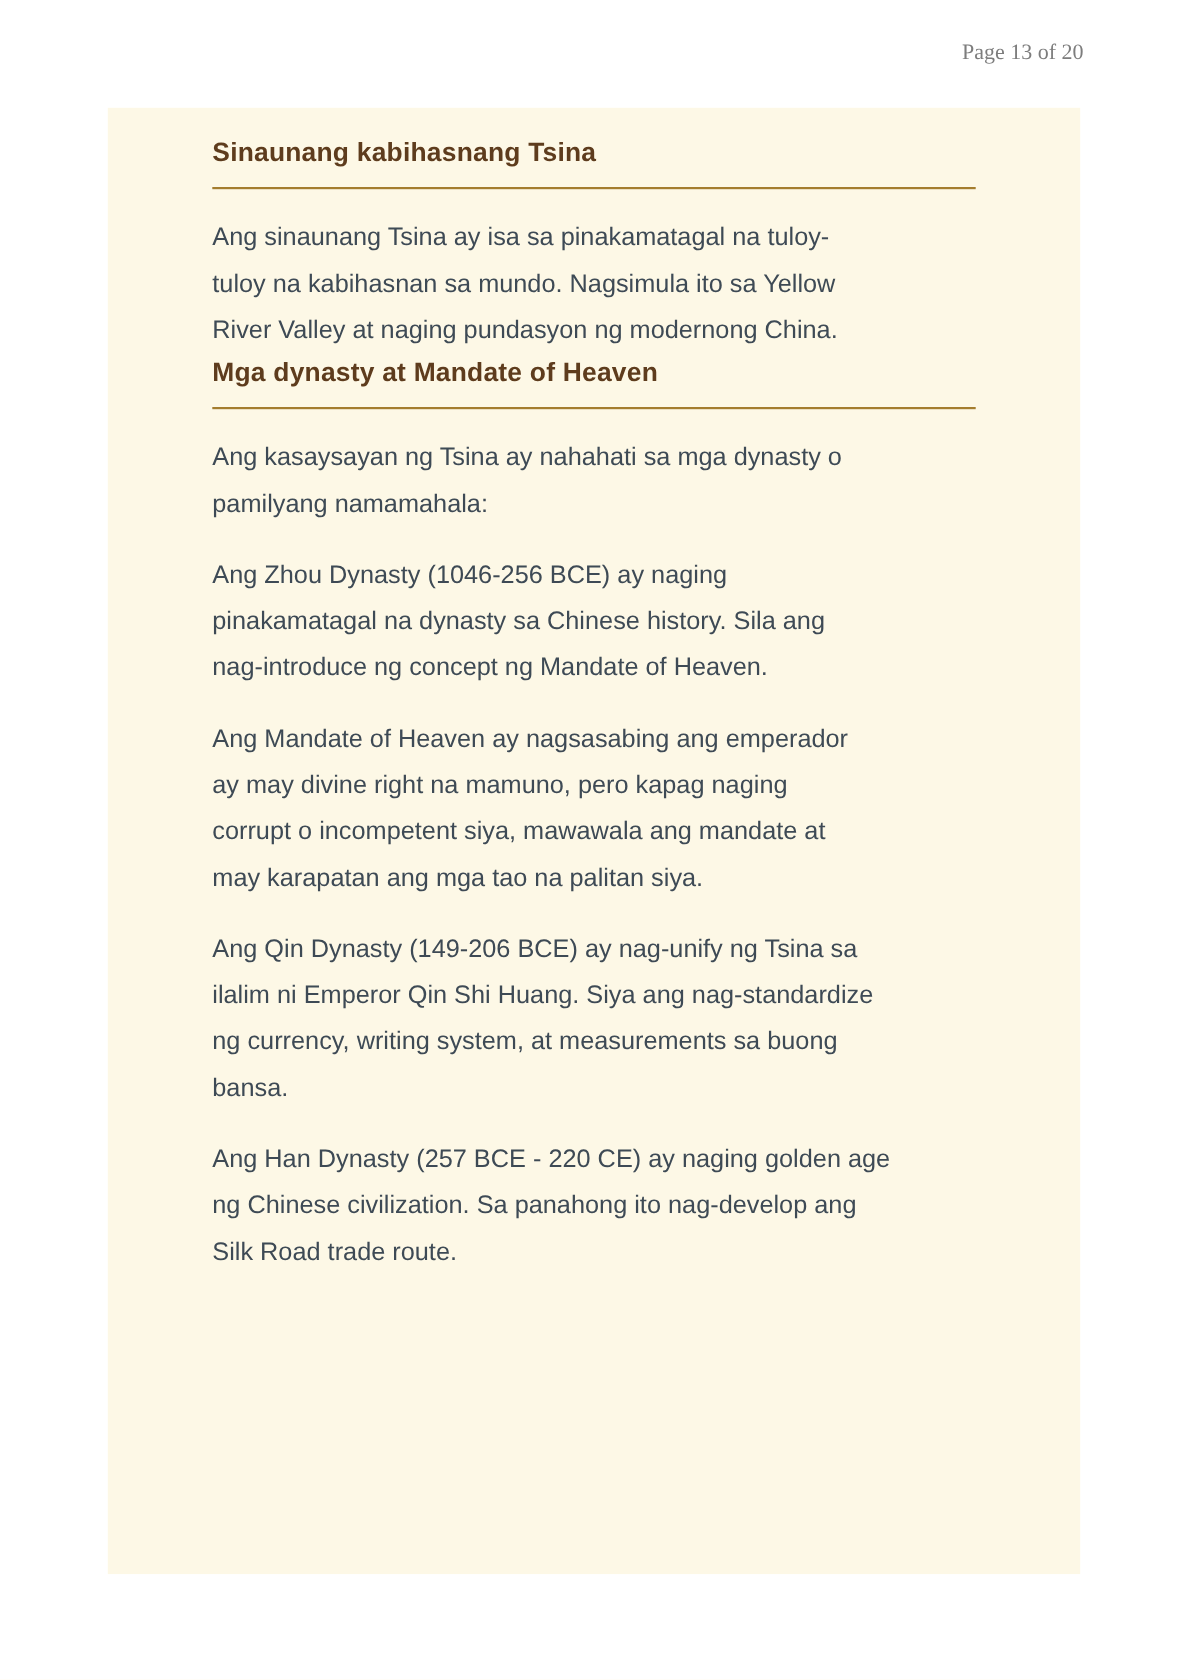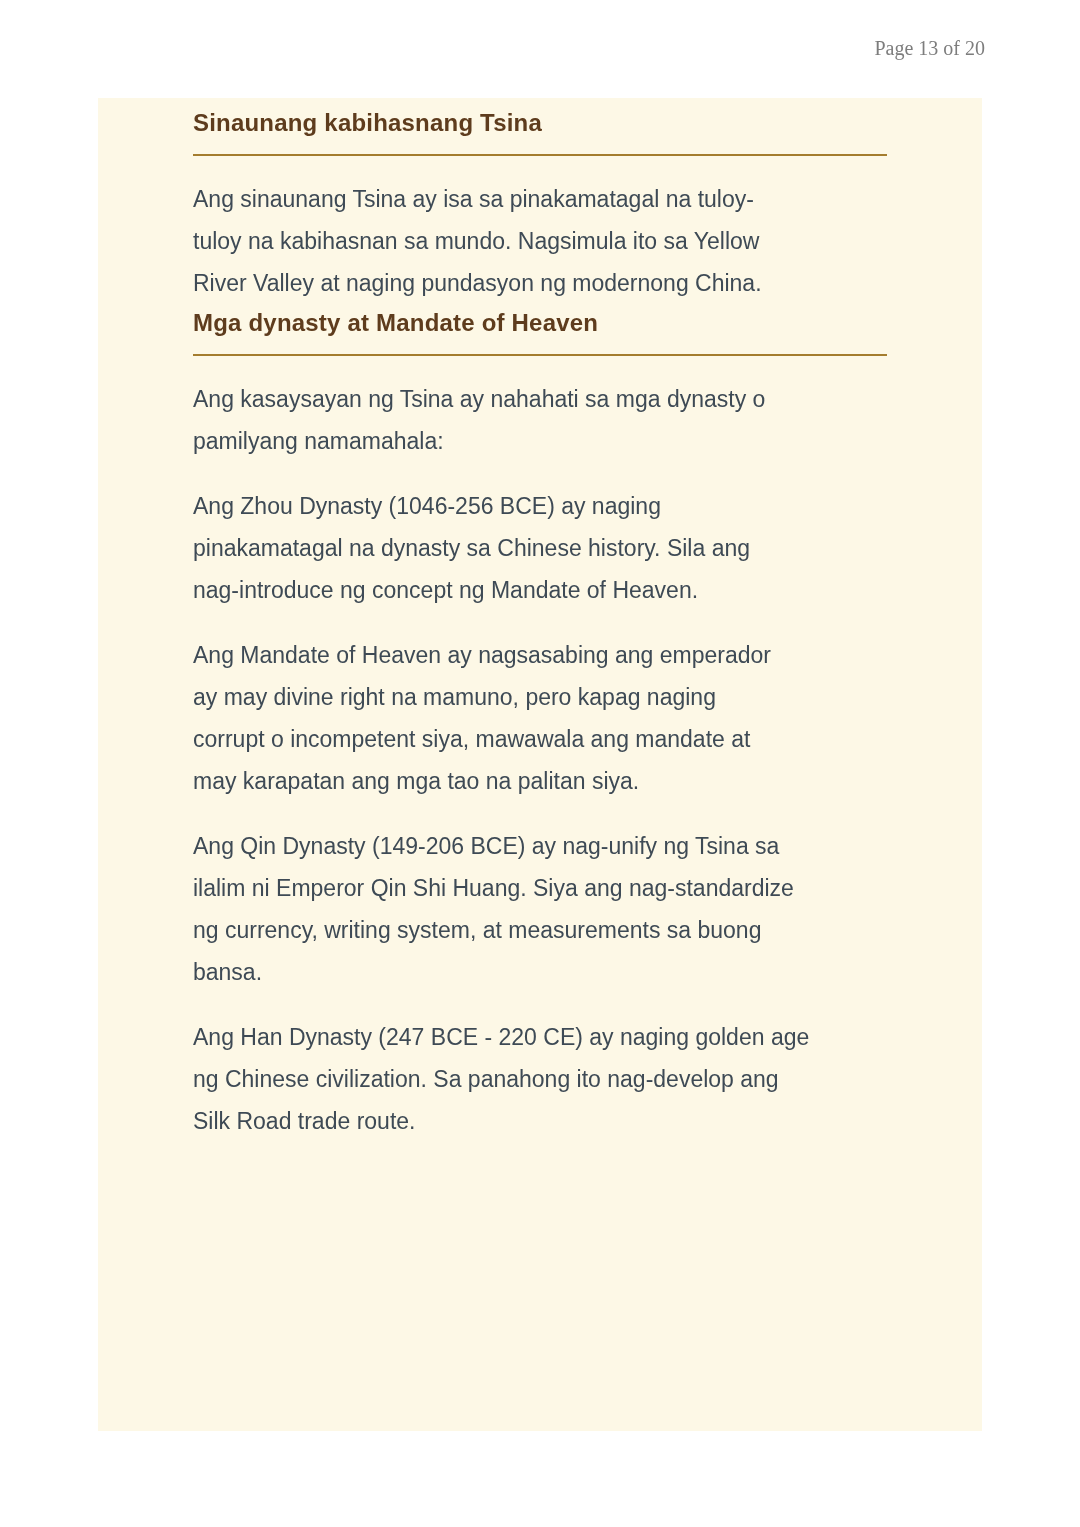--- a/index.html
+++ b/index.html
@@ -29,21 +29,21 @@
     line-height: 26px;
     color: var(--page-num);
   }
   .card {
     position: absolute;
     left: 98px;
     top: 98px;
     width: 884px;
     height: 1333px;
     background: var(--card-bg);
-    padding: 6px 95px 0 95px;
+    padding: 22px 95px 0 95px;
   }
   .section-heading {
     font-size: 24px;
     font-weight: 700;
     line-height: 37px;
     color: var(--heading);
     letter-spacing: 0.2px;
   }
   .section-heading.second { }
   .heading-rule {
@@ -95,21 +95,21 @@
 pinakamatagal na dynasty sa Chinese history. Sila ang
 nag-introduce ng concept ng Mandate of Heaven.</p>
     <p class="body-paragraph">Ang Mandate of Heaven ay nagsasabing ang emperador
 ay may divine right na mamuno, pero kapag naging
 corrupt o incompetent siya, mawawala ang mandate at
 may karapatan ang mga tao na palitan siya.</p>
     <p class="body-paragraph">Ang Qin Dynasty (149-206 BCE) ay nag-unify ng Tsina sa
 ilalim ni Emperor Qin Shi Huang. Siya ang nag-standardize
 ng currency, writing system, at measurements sa buong
 bansa.</p>
-    <p class="body-paragraph">Ang Han Dynasty (247 BCE - 220 CE) ay naging golden age
+    <p class="body-paragraph">Ang Han Dynasty (257 BCE - 220 CE) ay naging golden age
 ng Chinese civilization. Sa panahong ito nag-develop ang
 Silk Road trade route.</p>
 
   </div>
 
   <div class="footer-brand">Knowunity</div>
 
 </div>
 
 </body></html>

